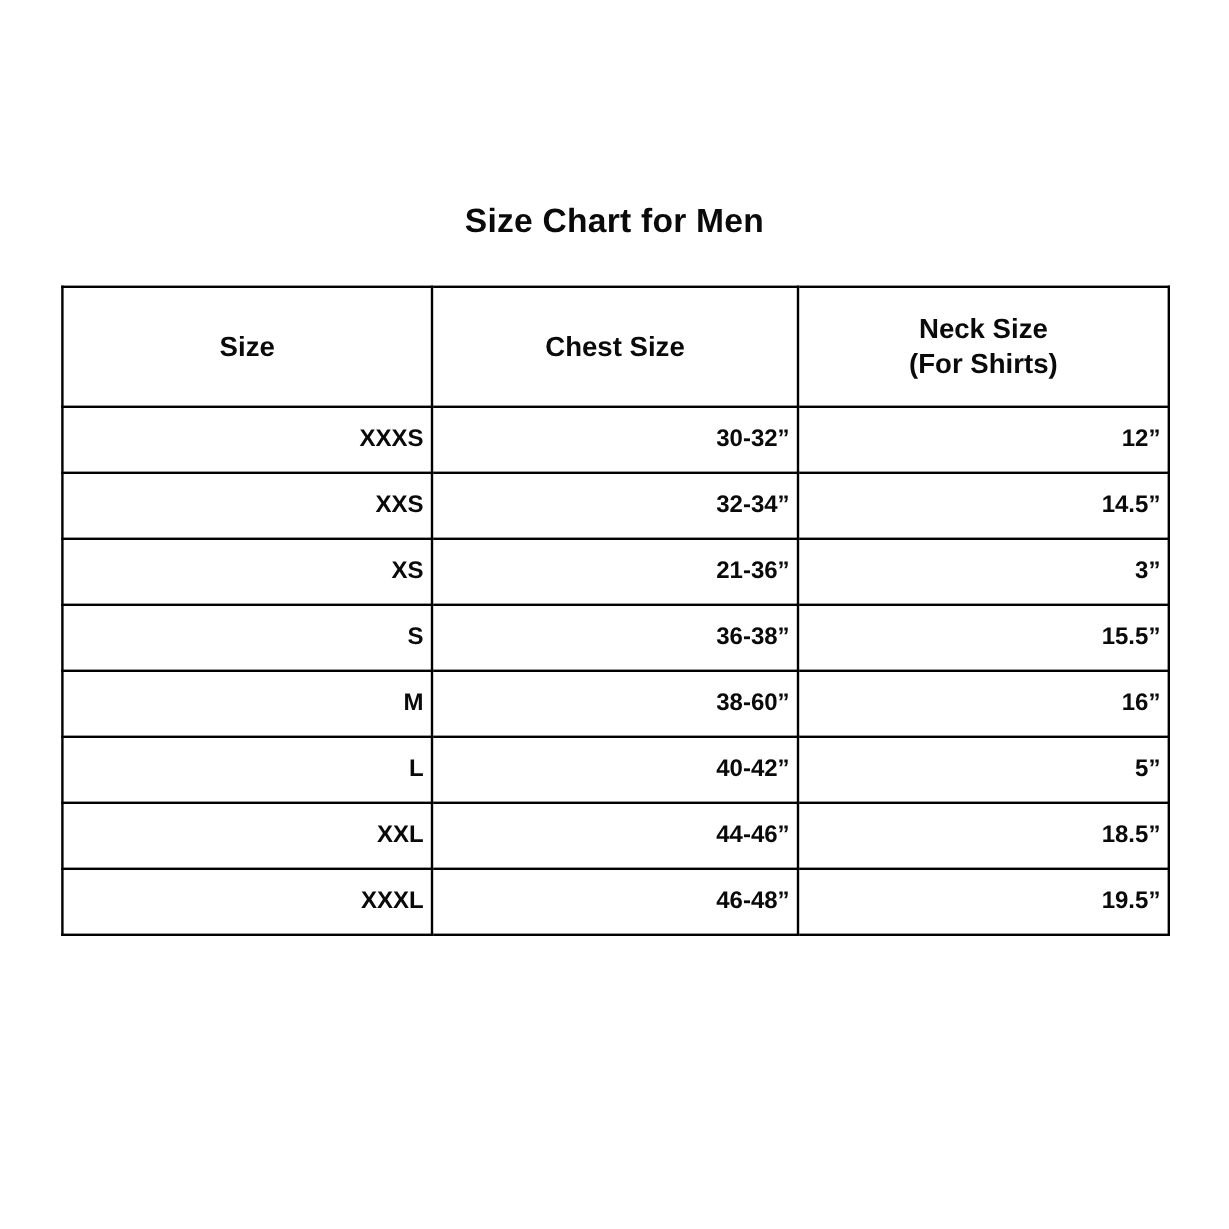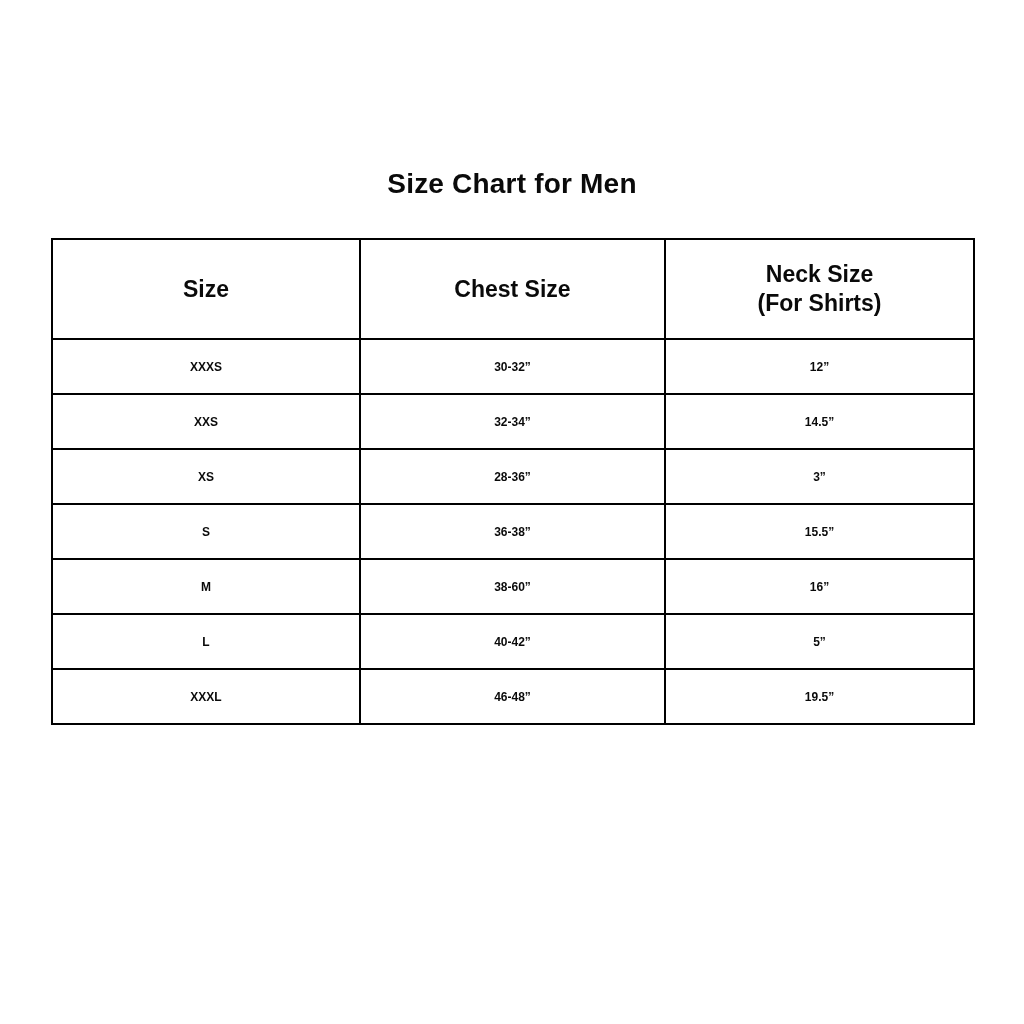--- a/index.html
+++ b/index.html
@@ -52,22 +52,23 @@
     color: #0a0a0a;
   }
   table.size-table th {
     height: 98px;
     font-size: 23px;
     line-height: 1.25;
     padding: 0 6px;
   }
   table.size-table td {
     height: 53px;
-    font-size: 12px;
+    font-size: 20px;
     padding: 0 6px;
+    text-align: right;
   }
   col.c-size { width: 308px; }
   col.c-chest { width: 305px; }
   col.c-neck { width: 309px; }
   .th-sub {
     display: block;
     font-size: 23px;
     font-weight: bold;
     text-align: center;
   }
@@ -106,39 +107,44 @@
           <td>30-32”</td>
           <td>12”</td>
         </tr>
         <tr>
           <td>XXS</td>
           <td>32-34”</td>
           <td>14.5”</td>
         </tr>
         <tr>
           <td>XS</td>
-          <td>28-36”</td>
+          <td>21-36”</td>
           <td>3”</td>
         </tr>
         <tr>
           <td>S</td>
           <td>36-38”</td>
           <td>15.5”</td>
         </tr>
         <tr>
           <td>M</td>
           <td>38-60”</td>
           <td>16”</td>
         </tr>
         <tr>
           <td>L</td>
           <td>40-42”</td>
           <td>5”</td>
         </tr>
         <tr>
+          <td>XXL</td>
+          <td>44-46”</td>
+          <td>18.5”</td>
+        </tr>
+        <tr>
           <td>XXXL</td>
           <td>46-48”</td>
           <td>19.5”</td>
         </tr>
       </tbody>
     </table>
   </div>
 
 </div>
 

